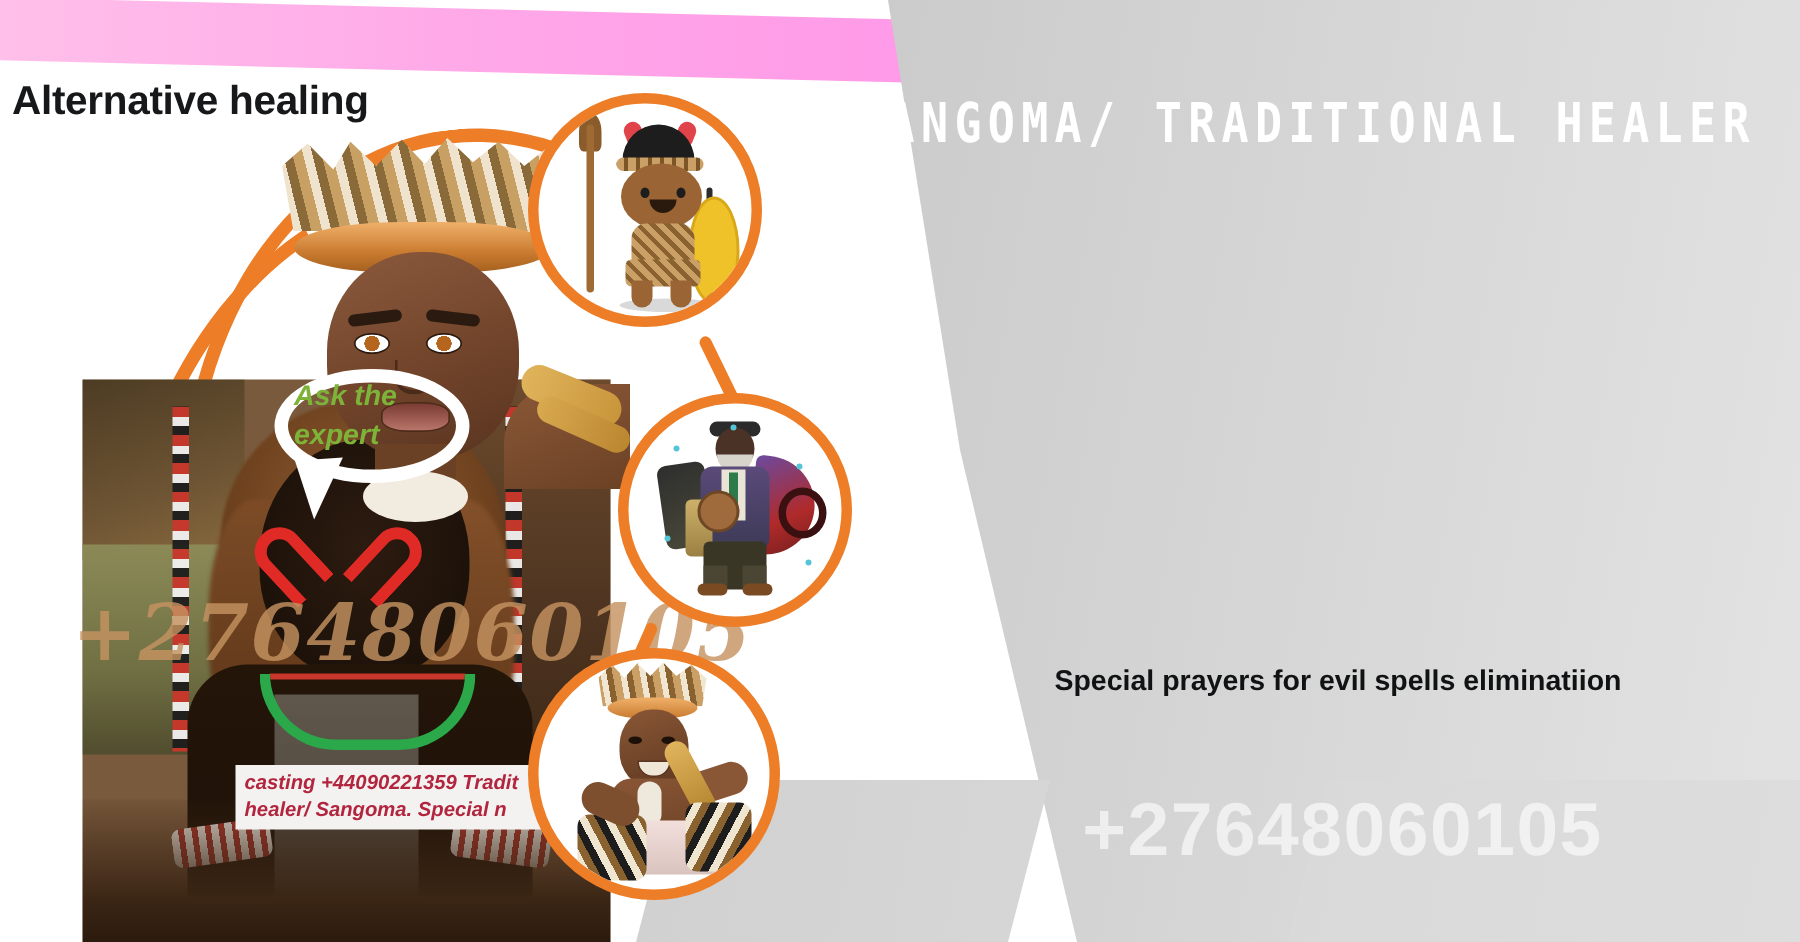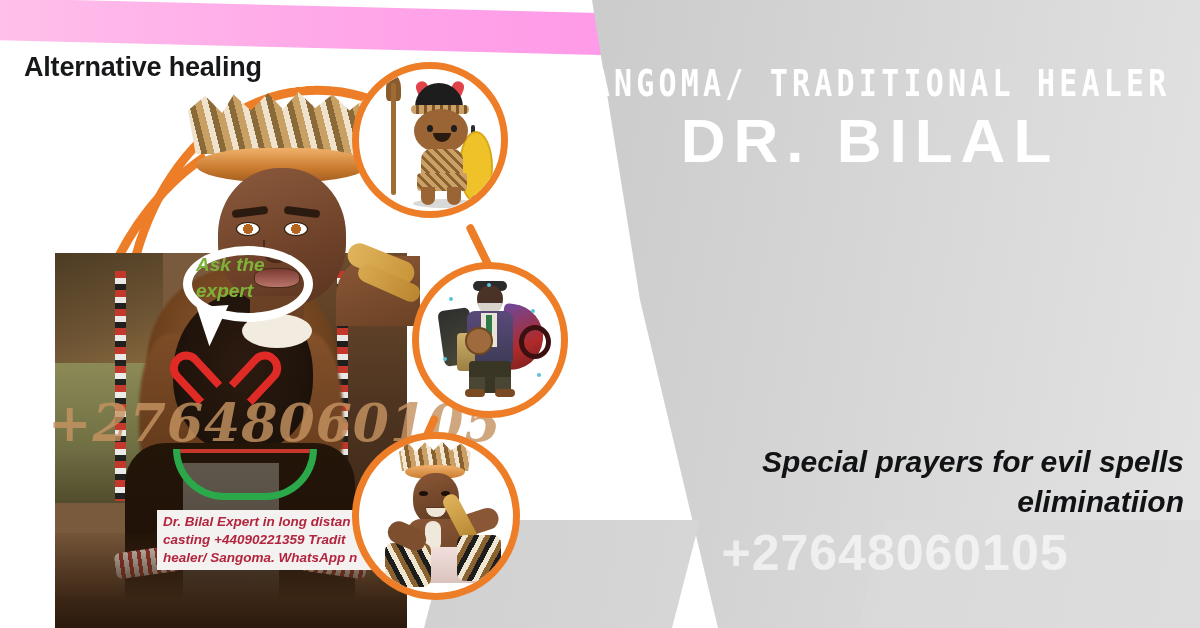--- a/index.html
+++ b/index.html
@@ -37,21 +37,21 @@
     clip-path:polygon(452px 520px, 700px 520px, 672px 628px, 424px 628px);
   }
   .panel-gray-foot2{
     position:absolute;left:0;top:0;width:1200px;height:628px;
     background:linear-gradient(100deg,#cfcfcf 0%,#dddddd 100%);
     clip-path:polygon(886px 520px, 1200px 520px, 1200px 628px, 858px 628px);
   }
 
   
   .headline{
-    position:absolute;left:24px;top:52px;
+    position:absolute;left:8px;top:52px;
     font-size:27px;font-weight:bold;color:#17181a;letter-spacing:-0.2px;
     white-space:nowrap;
   }
   .swoosh{
     position:absolute;left:120px;top:85px;width:420px;height:560px;
     border:9px solid #ed7d26;border-radius:50%;
     clip-path:polygon(0% 0%, 100% 0%, 100% 100%, 0% 100%);
     box-sizing:border-box;
     border-right-color:transparent;border-bottom-color:transparent;
     transform:rotate(-6deg);
@@ -328,22 +328,22 @@
   .bigname{
     position:absolute;left:560px;top:108px;width:620px;text-align:center;
     color:#ffffff;font-size:62px;font-weight:bold;letter-spacing:8px;
     line-height:1.05;white-space:nowrap;
   }
   .redblock{
     position:absolute;left:536px;top:218px;width:624px;text-align:center;
     color:#fa3428;font-size:31px;font-weight:bold;line-height:1.32;
   }
   .blackblock{
-    position:absolute;left:600px;top:442px;width:584px;text-align:right;
-    color:#111214;font-size:30px;font-weight:bold;line-height:1.32;font-style:italic;
+    position:absolute;left:600px;top:442px;width:584px;text-align:center;
+    color:#111214;font-size:19px;font-weight:bold;line-height:1.32;
   }
   .wm-phone2{
     position:absolute;left:600px;top:524px;width:590px;text-align:center;
     color:rgba(255,255,255,.62);font-size:50px;font-weight:bold;letter-spacing:1px;
     white-space:nowrap;
   }
 </style>
 </head>
 <body>
 
@@ -399,23 +399,22 @@
 
   <div class="bubble-tail"></div>
   <div class="bubble"></div>
   <div class="bubble-text">Ask the expert</div>
 
   <div class="heart"></div>
 
   <div class="wm-phone">+27648060105</div>
 
   <div class="caption">
-    <p>Dr. Bilal Expert in long distan</p>
     <p>casting +44090221359 Tradit</p>
-    <p>healer/ Sangoma. WhatsApp n</p>
+    <p>healer/ Sangoma. Special n</p>
   </div>
 
   <div class="connector c-a"></div>
   <div class="connector c-b"></div>
 
   <div class="circ circ1">
     <div class="w1">
       <div class="tip"></div>
       <div class="spear"></div>
       <div class="shadow"></div>
@@ -475,17 +474,16 @@
       <div class="sashA"></div>
       <div class="bandW"></div>
       <div class="wrap"></div>
       <div class="furL"></div>
       <div class="furR"></div>
       <div class="armL"></div>
     </div>
   </div>
 
   <div class="kicker">SANGOMA/ TRADITIONAL HEALER</div>
-  <div class="bigname">DR. BILAL</div>
   <div class="blackblock">Special prayers for  evil spells eliminatiion</div>
   <div class="wm-phone2">+27648060105</div>
 
 </div>
 
 </body></html>

